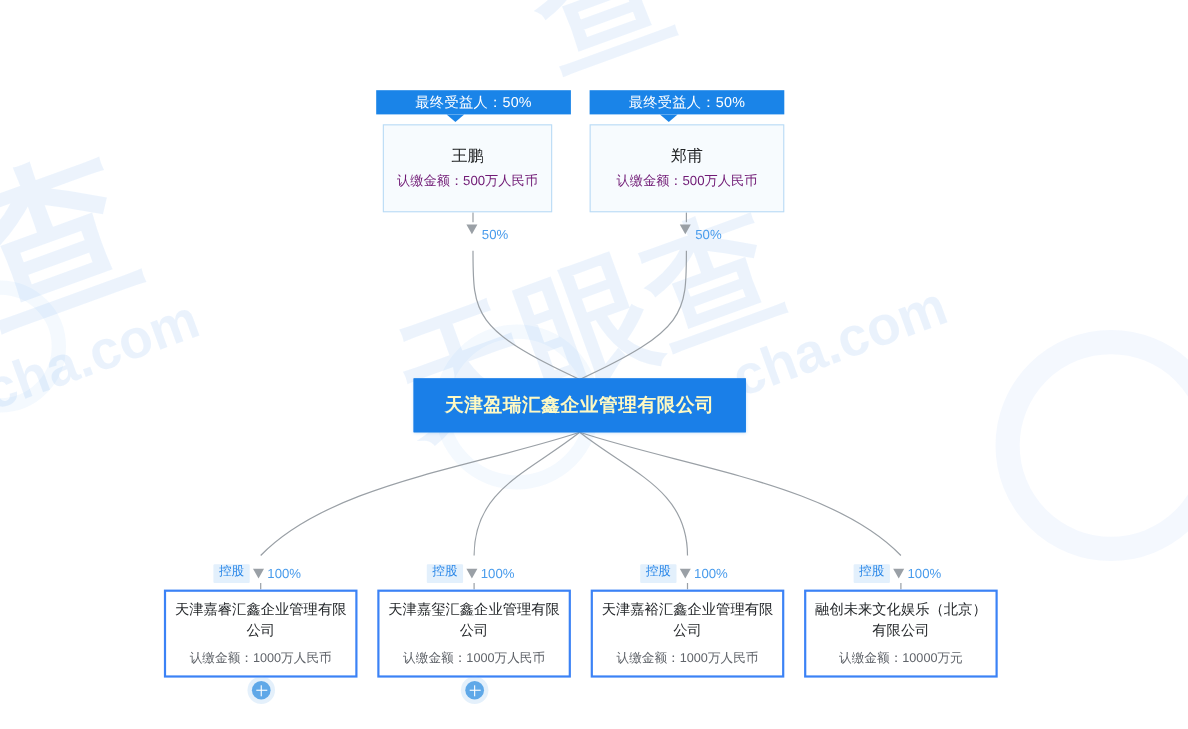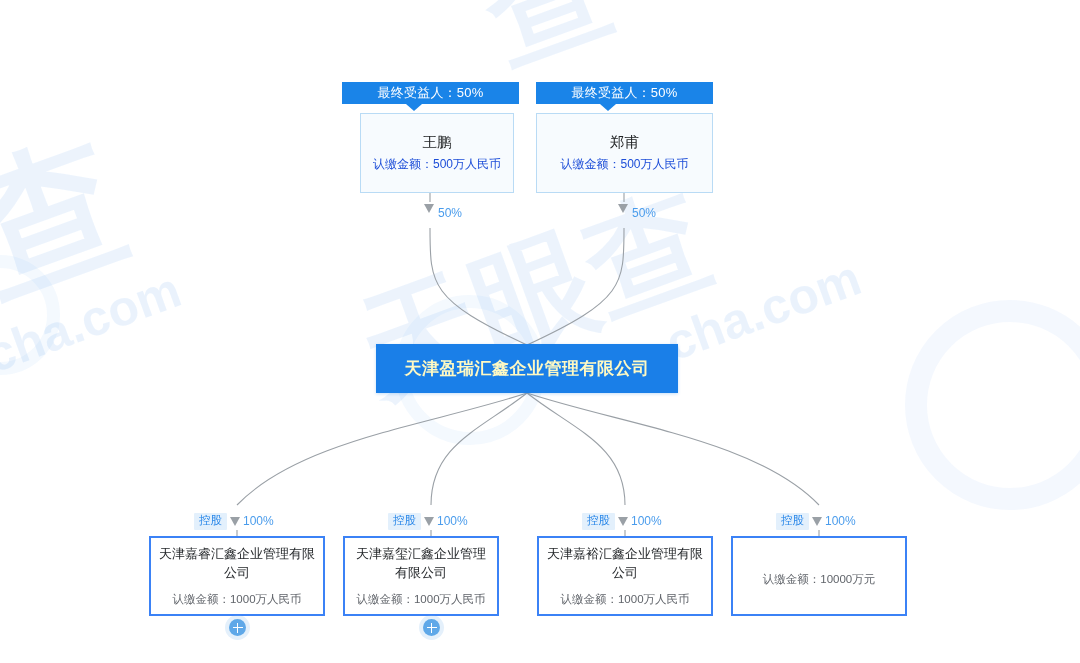--- a/index.html
+++ b/index.html
@@ -105,21 +105,21 @@
     z-index: 3;
   }
   .person-name {
     font-size: 14.5px;
     color: #222426;
     line-height: 1.25;
     margin-bottom: 6px;
   }
   .person-sub {
     font-size: 12px;
-    color: #1d4ed8;
+    color: #701a75;
     line-height: 1.3;
   }
 
   
   .root-card {
     position: absolute;
     background: #1a7fe8;
     border: 1px solid #1a7fe8;
     display: flex;
     align-items: center;
@@ -266,21 +266,21 @@
     <path d="M 237 530 L 237 536" stroke="#9aa0a6" stroke-width="1.1" fill="none"></path>
     <path d="M 431 530 L 431 536" stroke="#9aa0a6" stroke-width="1.1" fill="none"></path>
     <path d="M 625 530 L 625 536" stroke="#9aa0a6" stroke-width="1.1" fill="none"></path>
     <path d="M 819 530 L 819 536" stroke="#9aa0a6" stroke-width="1.1" fill="none"></path>
   </svg>
 
   <div class="tag-bar" style="left:342px; top:82px; width:177px;">
     <span>最终受益人：50%</span>
     <span class="notch"></span>
   </div>
-  <div class="person-card" style="left:360px; top:113px; width:154px; height:80px;text-align:center;">
+  <div class="person-card" style="left:348px; top:113px; width:154px; height:80px;text-align:center;">
     <div class="person-name">王鹏</div>
     <div class="person-sub">认缴金额：500万人民币</div>
   </div>
   <div class="rel-arrow-plain" style="left:424px; top:204px;"></div>
   <div class="rel-pct-plain" style="left:438px; top:206px;">50%</div>
 
   <div class="tag-bar" style="left:536px; top:82px; width:177px;">
     <span>最终受益人：50%</span>
     <span class="notch"></span>
   </div>
@@ -304,21 +304,21 @@
     <div class="sub-name">天津嘉睿汇鑫企业管理有限公司</div>
     <div class="sub-amount">认缴金额：1000万人民币</div>
   </div>
   <div class="expand-btn" style="left:229px; top:619px;"></div>
 
   <div class="rel" style="left:388px; top:513px;">
     <span class="rel-chip">控股</span>
     <span class="rel-arrow"></span>
     <span class="rel-pct">100%</span>
   </div>
-  <div class="sub-card" style="left:343px; top:536px; width:156px; height:80px;">
+  <div class="sub-card" style="left:343px; top:536px; width:176px; height:80px;">
     <div class="sub-name">天津嘉玺汇鑫企业管理有限公司</div>
     <div class="sub-amount">认缴金额：1000万人民币</div>
   </div>
   <div class="expand-btn" style="left:423px; top:619px;"></div>
 
   <div class="rel" style="left:582px; top:513px;">
     <span class="rel-chip">控股</span>
     <span class="rel-arrow"></span>
     <span class="rel-pct">100%</span>
   </div>
@@ -326,16 +326,17 @@
     <div class="sub-name">天津嘉裕汇鑫企业管理有限公司</div>
     <div class="sub-amount">认缴金额：1000万人民币</div>
   </div>
 
   <div class="rel" style="left:776px; top:513px;">
     <span class="rel-chip">控股</span>
     <span class="rel-arrow"></span>
     <span class="rel-pct">100%</span>
   </div>
   <div class="sub-card" style="left:731px; top:536px; width:176px; height:80px;">
+    <div class="sub-name">融创未来文化娱乐（北京）有限公司</div>
     <div class="sub-amount">认缴金额：10000万元</div>
   </div>
 
 </div>
 
 </body></html>

